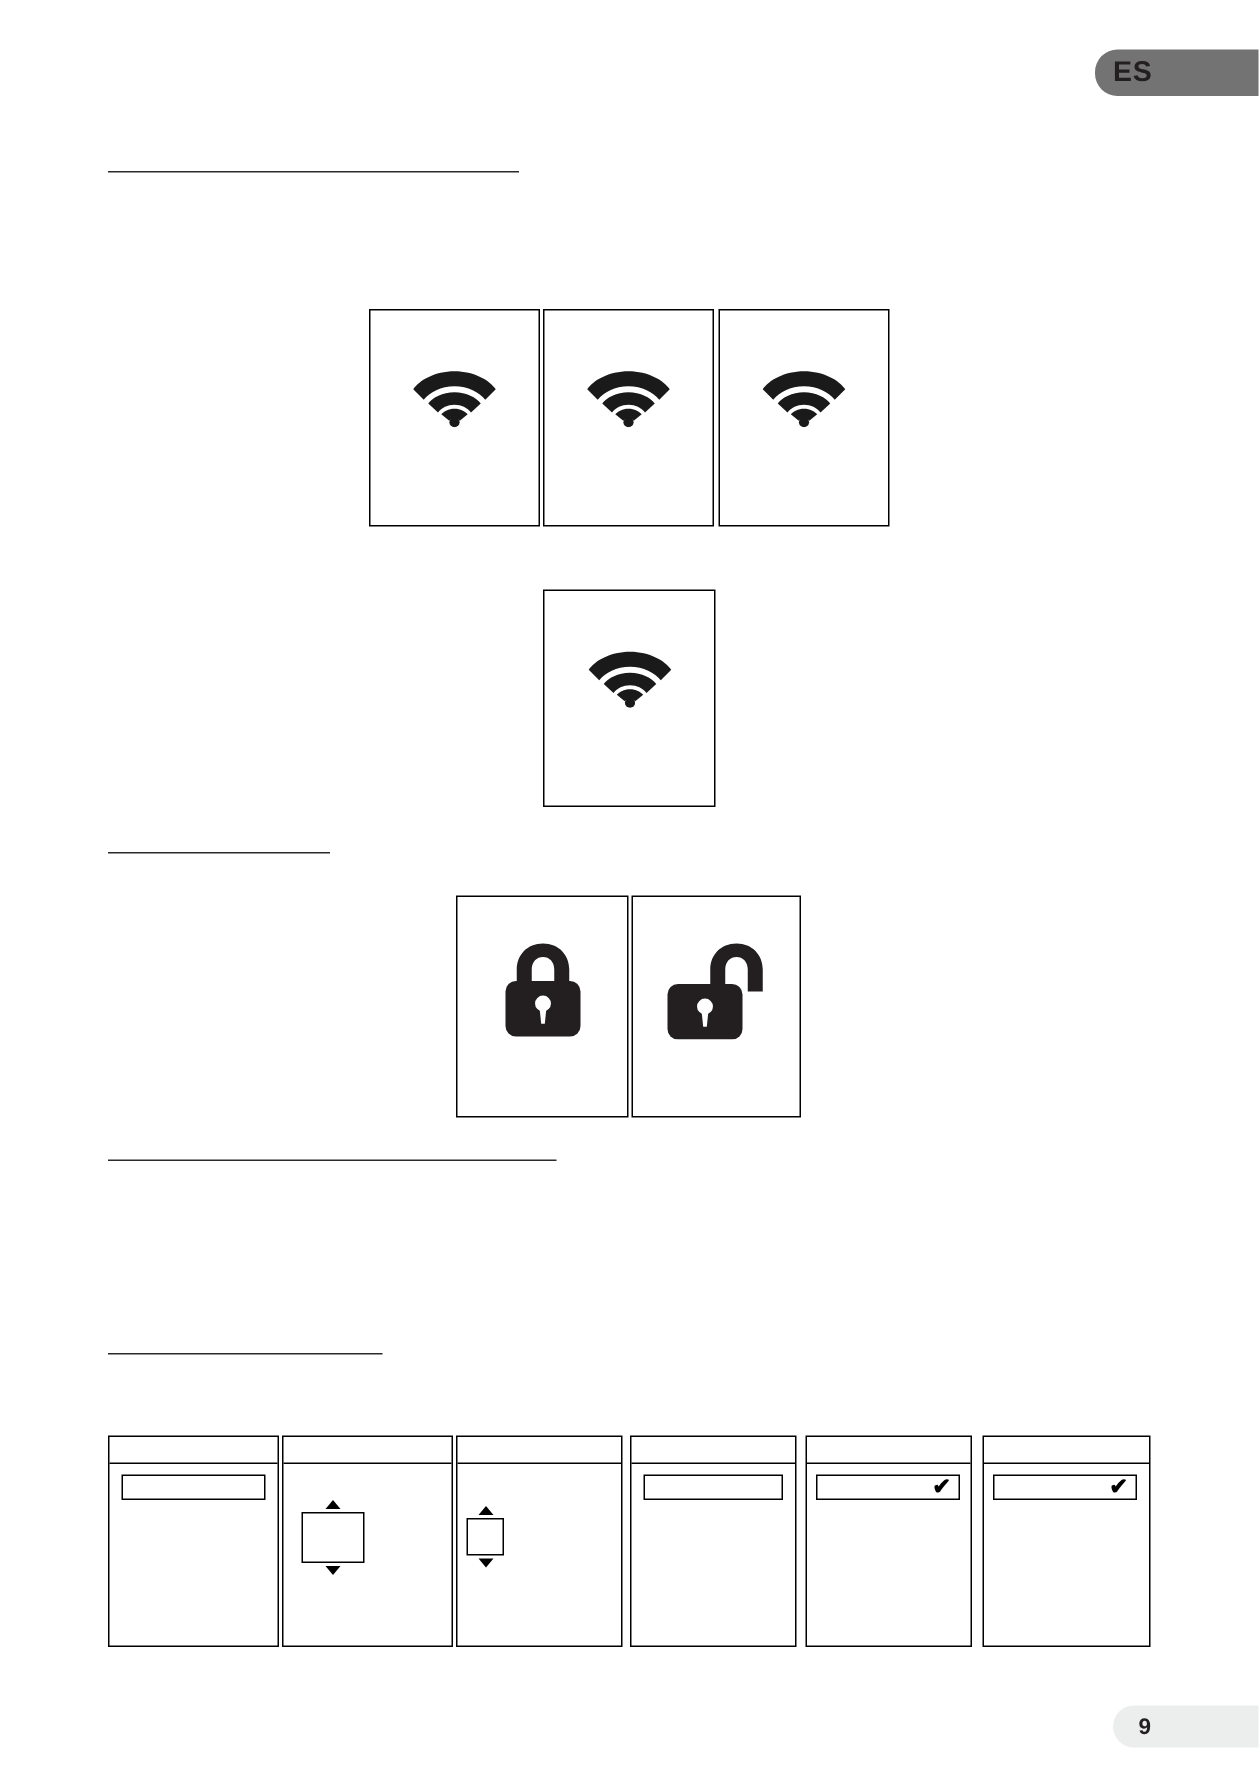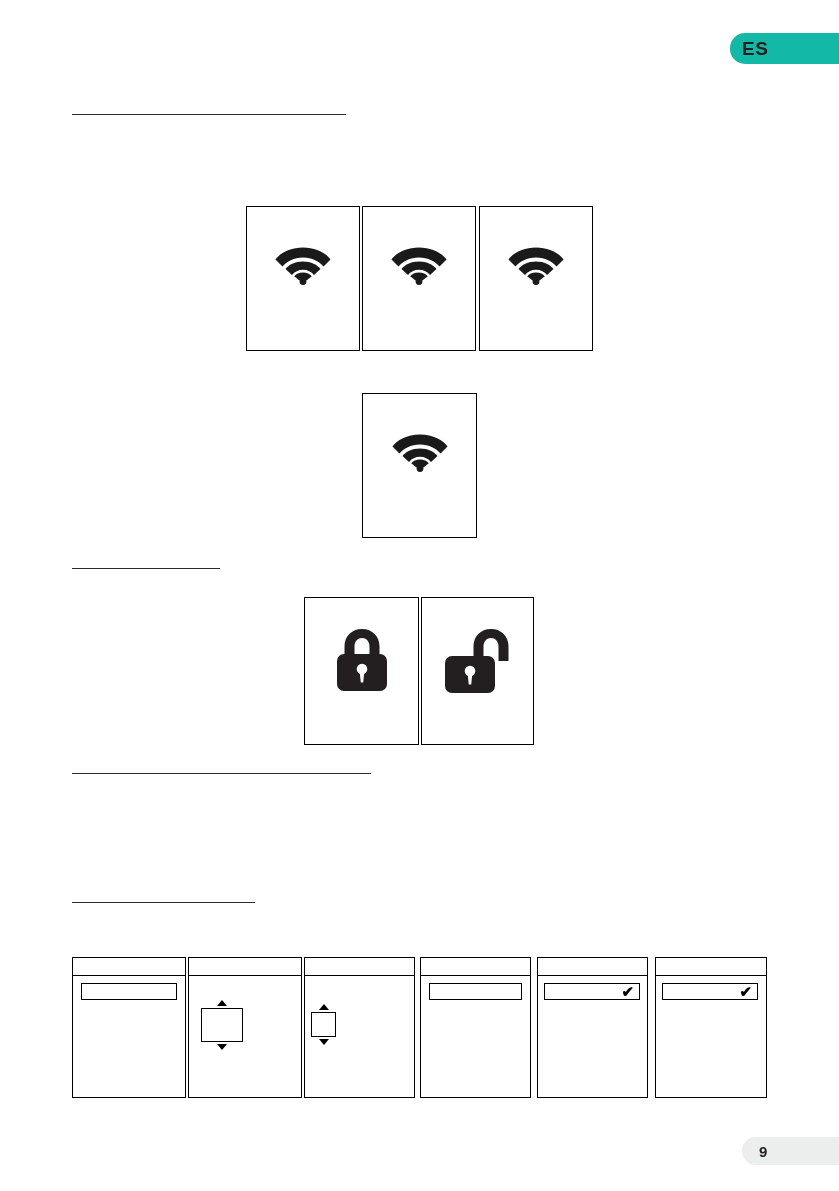--- a/index.html
+++ b/index.html
@@ -23,21 +23,21 @@
     height: 1191px;
   }
 
   
   .lang-pill {
     position: absolute;
     top: 33px;
     left: 730px;
     width: 109px;
     height: 31px;
-    background: #14b8a6;
+    background: #737373;
     border-radius: 15px 0 0 15px;
     display: flex;
     align-items: center;
   }
   .lang-pill .lang-text {
     font-size: 19px;
     font-weight: bold;
     color: #231f20;
     margin-left: 12px;
     letter-spacing: 0.5px;

